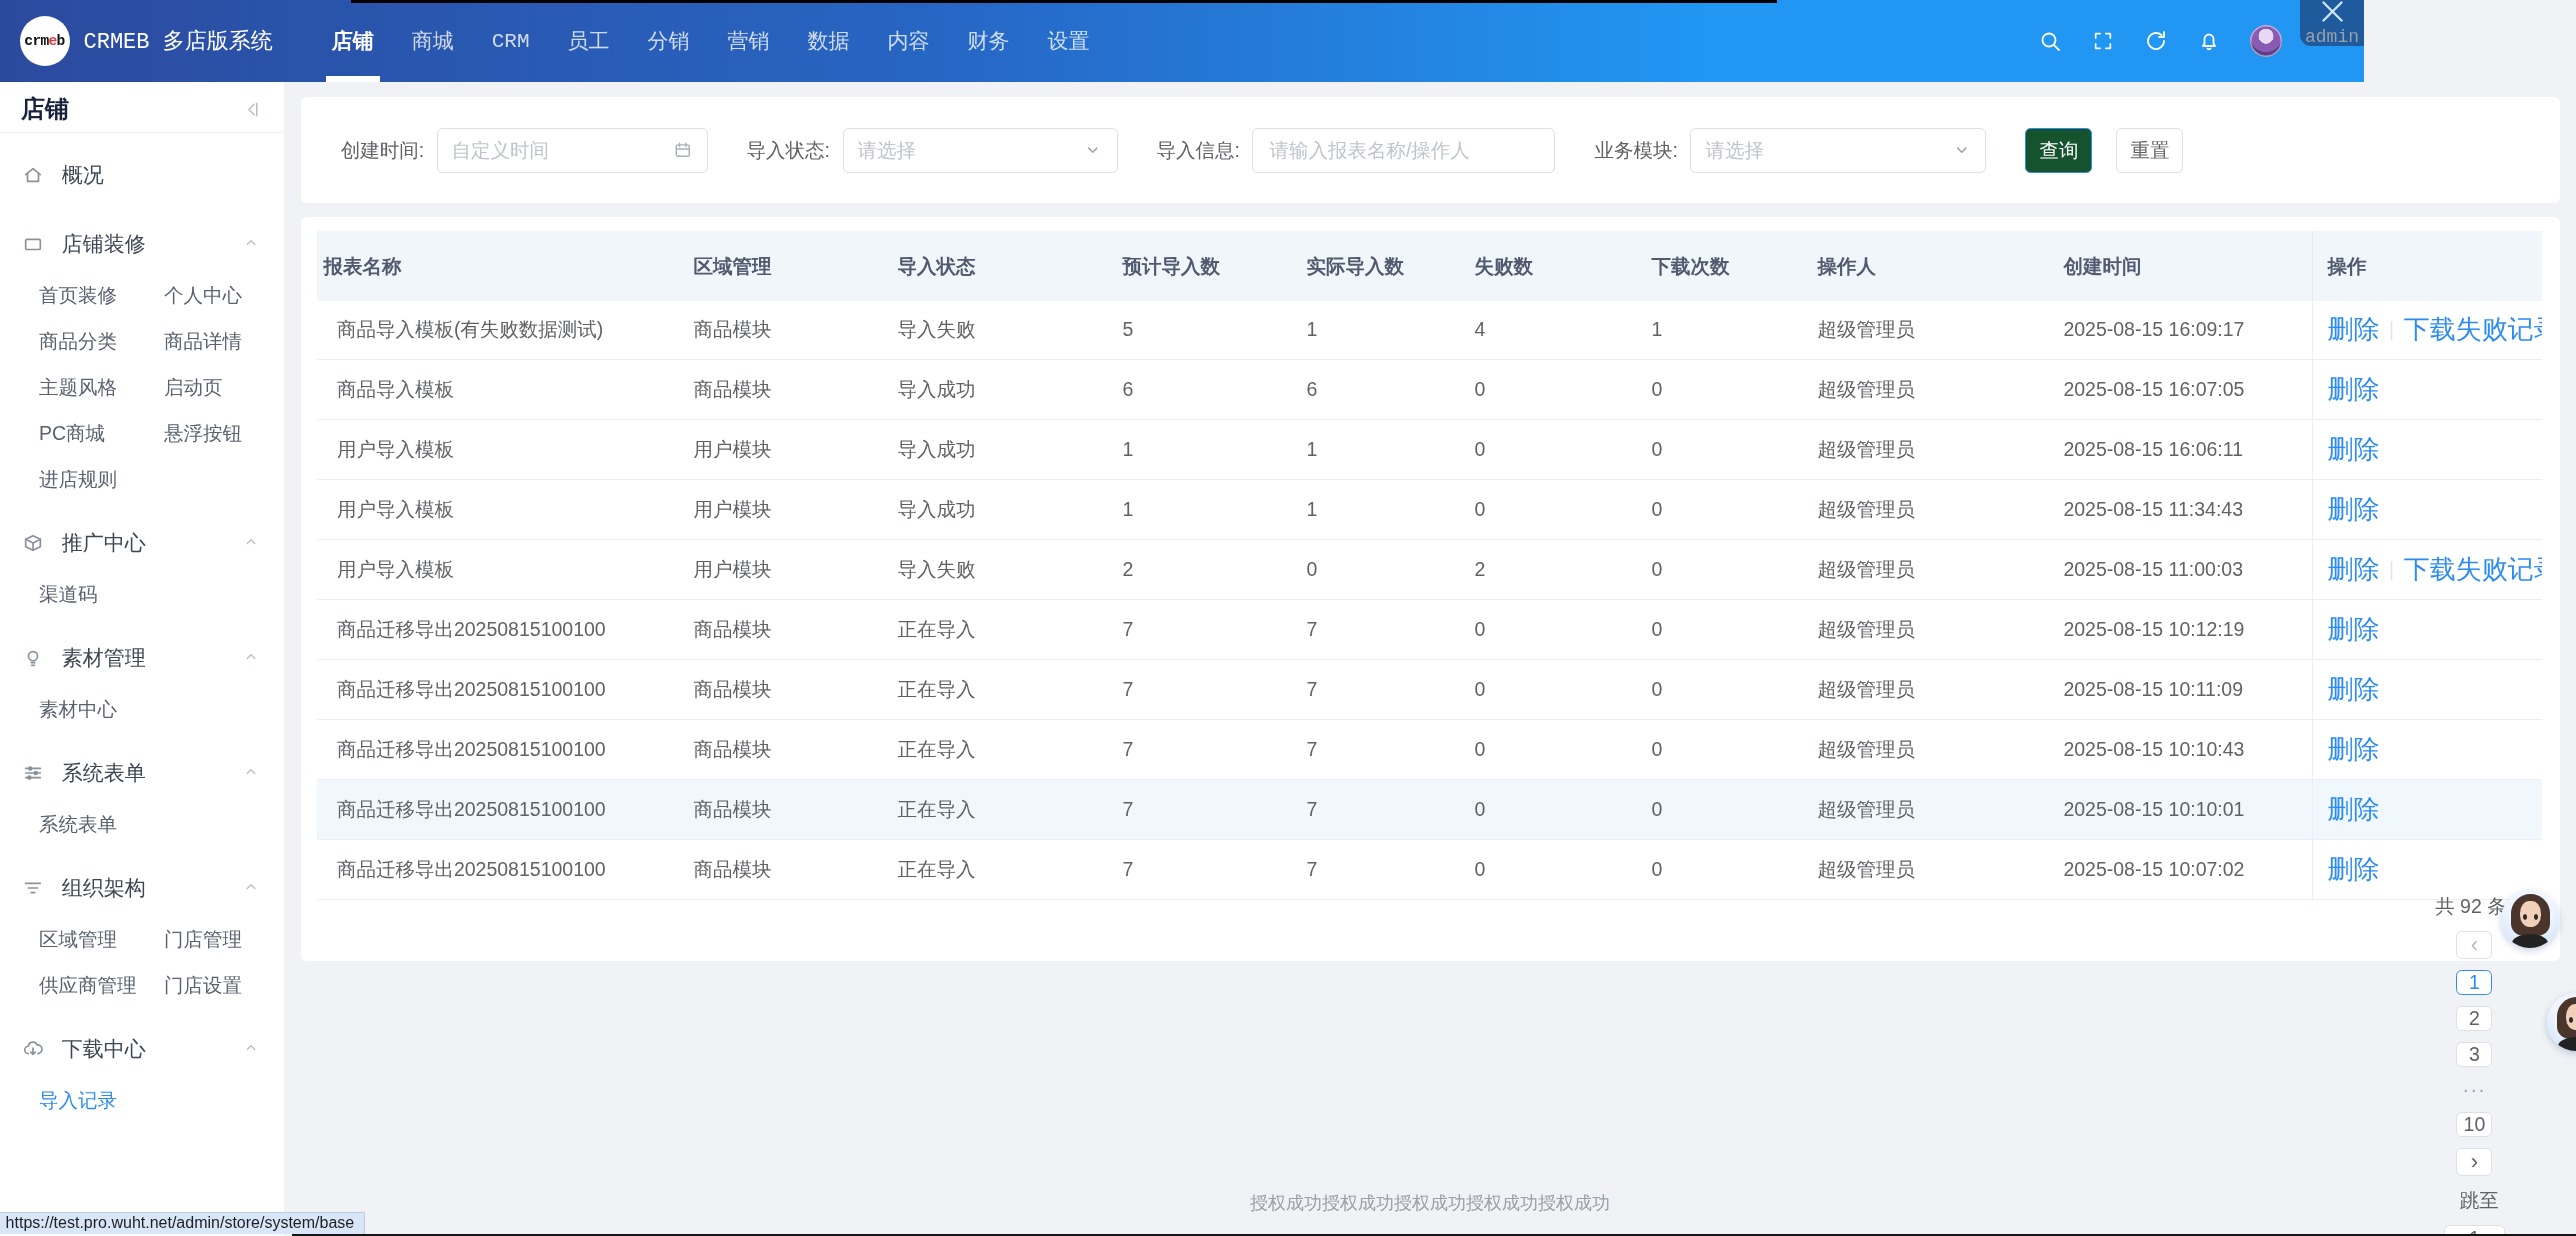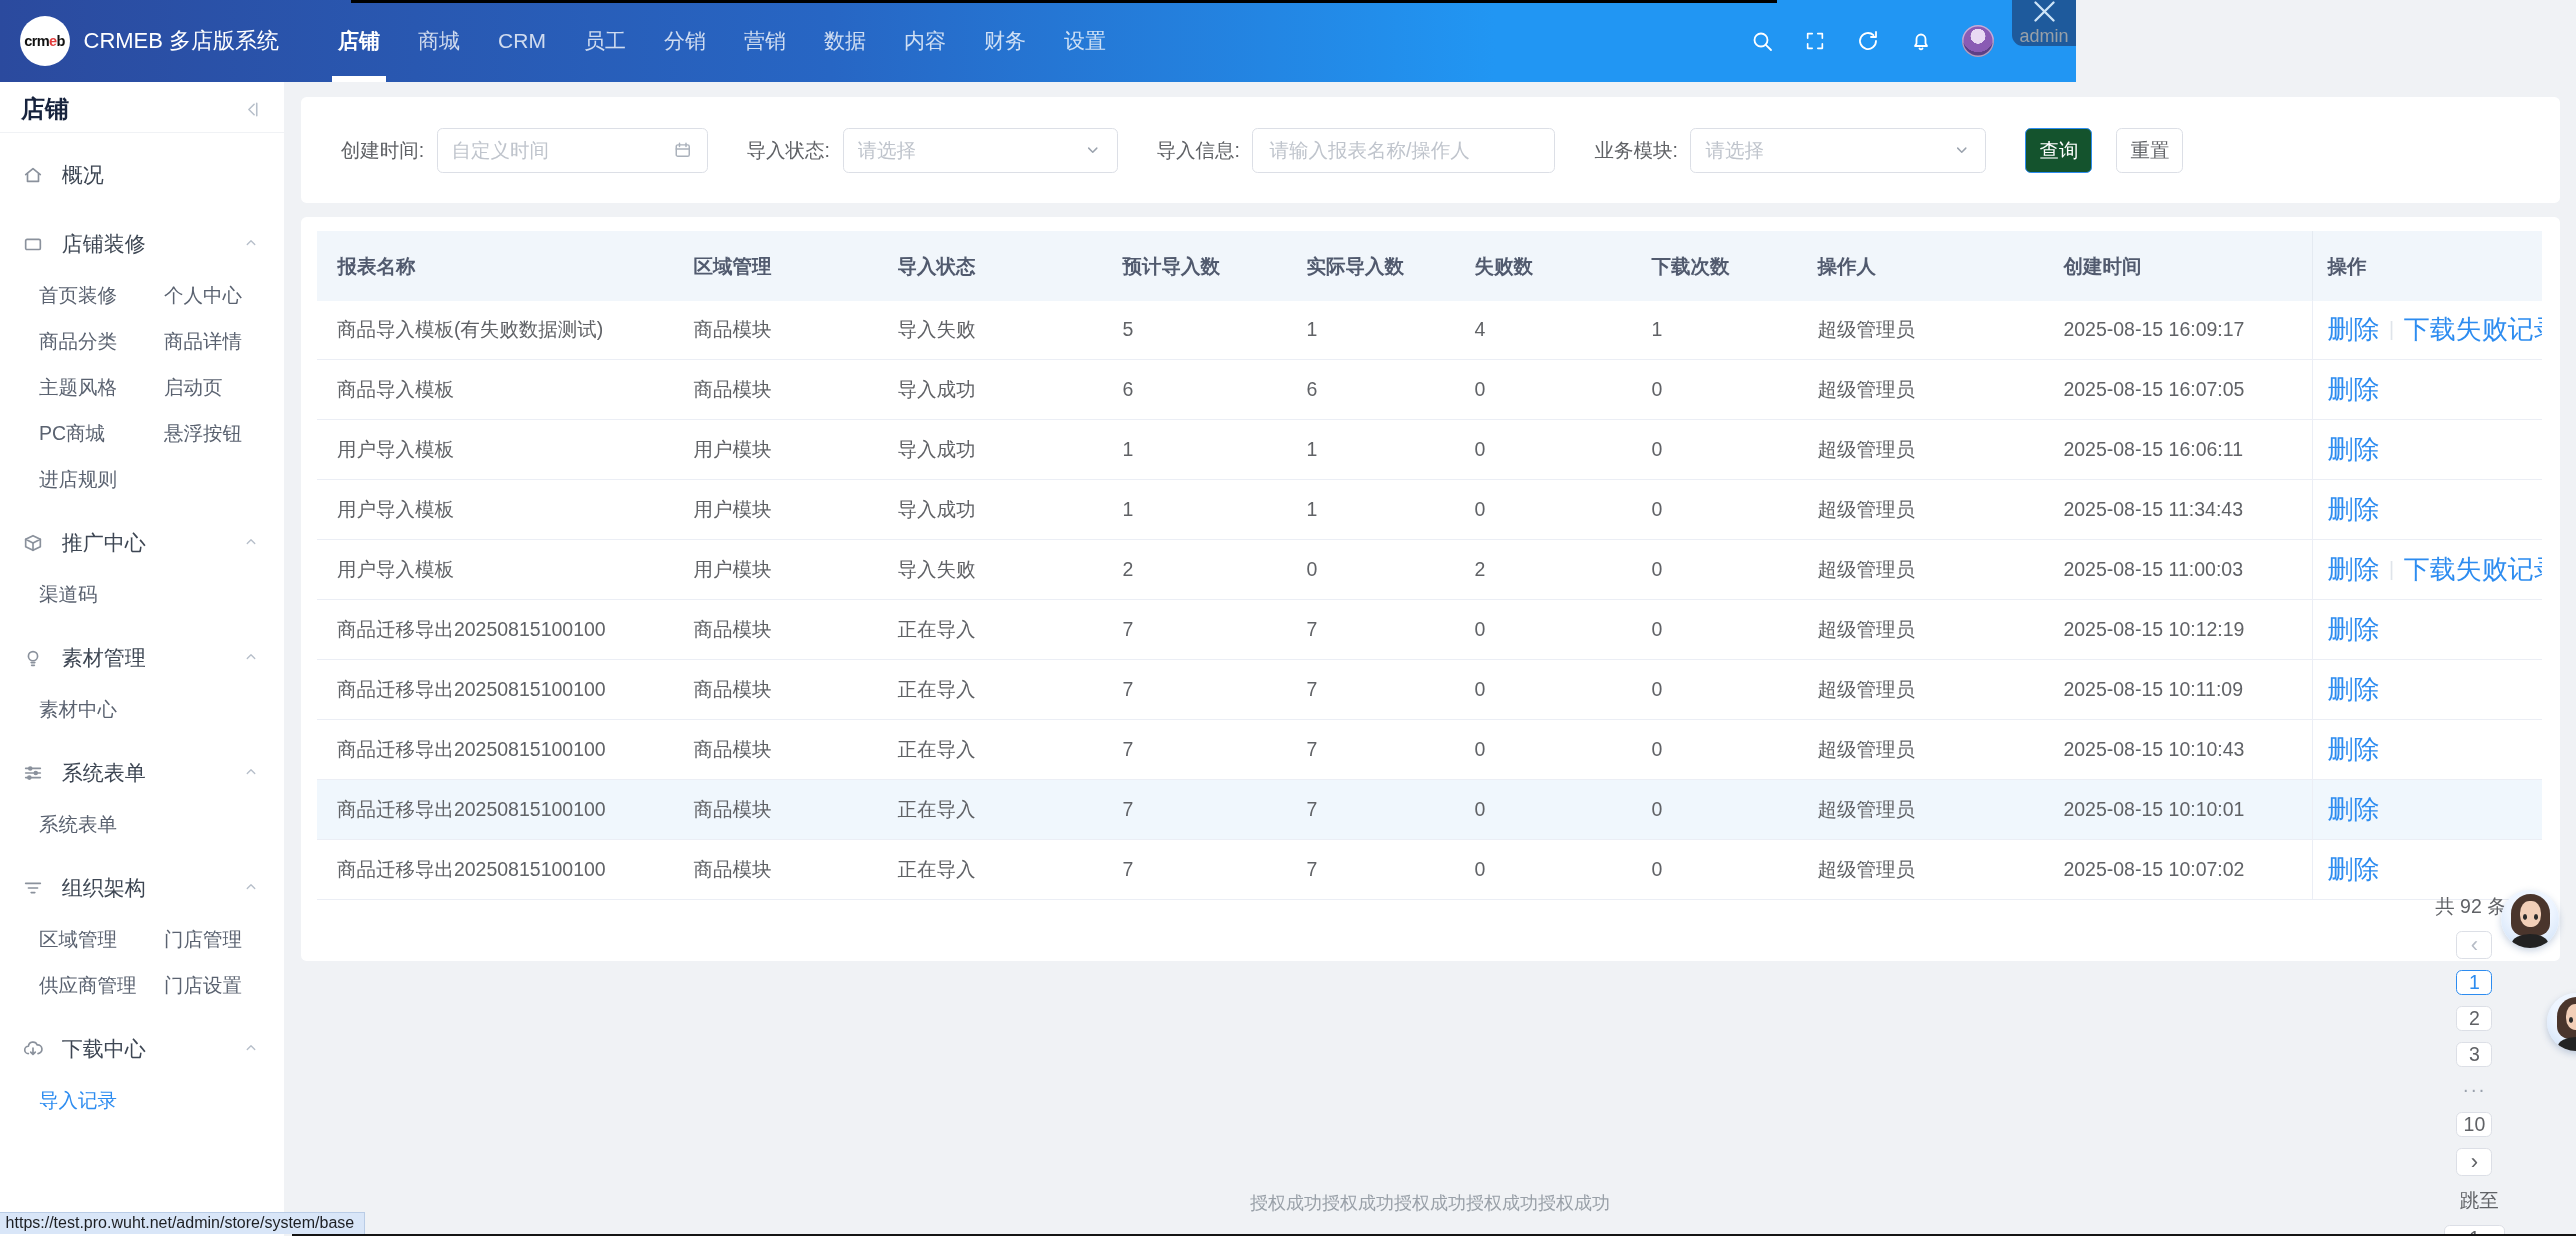--- a/index.html
+++ b/index.html
@@ -1,21 +1,21 @@
 <!DOCTYPE html>
 <html style="font-size:11px"><head>
 <meta charset="utf-8">
 <style>
   html,body{margin:0;padding:0;}
   #screen{position:relative;width:2576px;height:1237px;background:#f0f2f5;overflow:hidden;
           font-family:"Liberation Sans","DejaVu Sans",sans-serif;-webkit-font-smoothing:antialiased;}
   
-  .navbar{position:absolute;left:0;top:0;width:2076px;height:82px;
+  .navbar{position:absolute;left:0;top:0;width:2364px;height:82px;
           background:linear-gradient(90deg,#2b4a9e 0%,#2766c4 40%,#2196f3 72%,#2196f3 100%);
-          display:flex;align-items:center;}
+          display:flex;align-items:center;font-family:Liberation Mono, monospace;}
   .brand{display:flex;align-items:center;margin-left:19.5px;}
   .logo{width:50px;height:50px;border-radius:50%;background:#fff;display:flex;align-items:center;justify-content:center;
         font-weight:bold;font-size:14.6px;color:#111;letter-spacing:-0.7px;}
   .logo .accent{color:#e23c3c;}
   .brand-title{color:#fff;font-size:22px;margin-left:14px;white-space:nowrap;}
   .top-menu{display:flex;align-items:center;height:82px;margin-left:40px;}
   .top-item{position:relative;height:82px;display:flex;align-items:center;padding:0 19px;
             color:rgba(255,255,255,.78);font-size:21px;cursor:pointer;white-space:nowrap;}
   .top-item.active{color:#fff;font-weight:bold;}
   .top-item.active::after{content:"";position:absolute;left:50%;transform:translateX(-50%);bottom:0;
@@ -61,21 +61,21 @@
   .f-input input::placeholder{color:#bfc4cc;}
   .btn{height:45px;border-radius:5.6px;font-size:19.5px;display:flex;align-items:center;justify-content:center;
        cursor:pointer;box-sizing:border-box;}
   .btn-primary{width:67px;background:#14532d;color:#fff;border:1.4px solid #2d8cf0;margin-right:24px;}
   .btn-plain{width:67px;background:#fff;color:#606266;border:1.4px solid #dcdfe6;}
   
   .table-card{position:absolute;left:16.7px;top:135px;width:2259px;height:744px;background:#fff;border-radius:5.6px;}
   .tgrid{display:grid;grid-template-columns:376px 204px 225px 184px 168px 177px 166px 246px 249px 230px;align-items:center;}
   .t-head{position:absolute;left:16.7px;top:14px;width:2225px;height:70px;background:#f1f6fb;}
   .th{font-size:19.5px;font-weight:bold;color:#515a6e;white-space:nowrap;}
-  .th:first-child{padding-left:20px;}
+  .th:first-child{padding-left:6px;}
   .th.action-col{padding-left:14px;border-left:1.4px solid #e4eaf1;height:70px;display:flex;align-items:center;}
   .t-body{position:absolute;left:16.7px;top:83px;width:2225px;}
   .trow{height:59px;border-bottom:0.7px solid #ebeef5;}
   .trow.hl{background:#f0f7fd;}
   .td{font-size:19.5px;color:#606266;white-space:nowrap;overflow:hidden;}
   .td:first-child{padding-left:19.5px;}
   .td.action-col{padding-left:14px;border-left:1.4px solid #ebeef5;height:59px;display:flex;align-items:center;}
   .t-link{color:#2d8cf0;cursor:pointer;text-decoration:none;font-size:26px;}
   .t-sep{color:#dfe4ea;padding:0 9.7px;}
   

